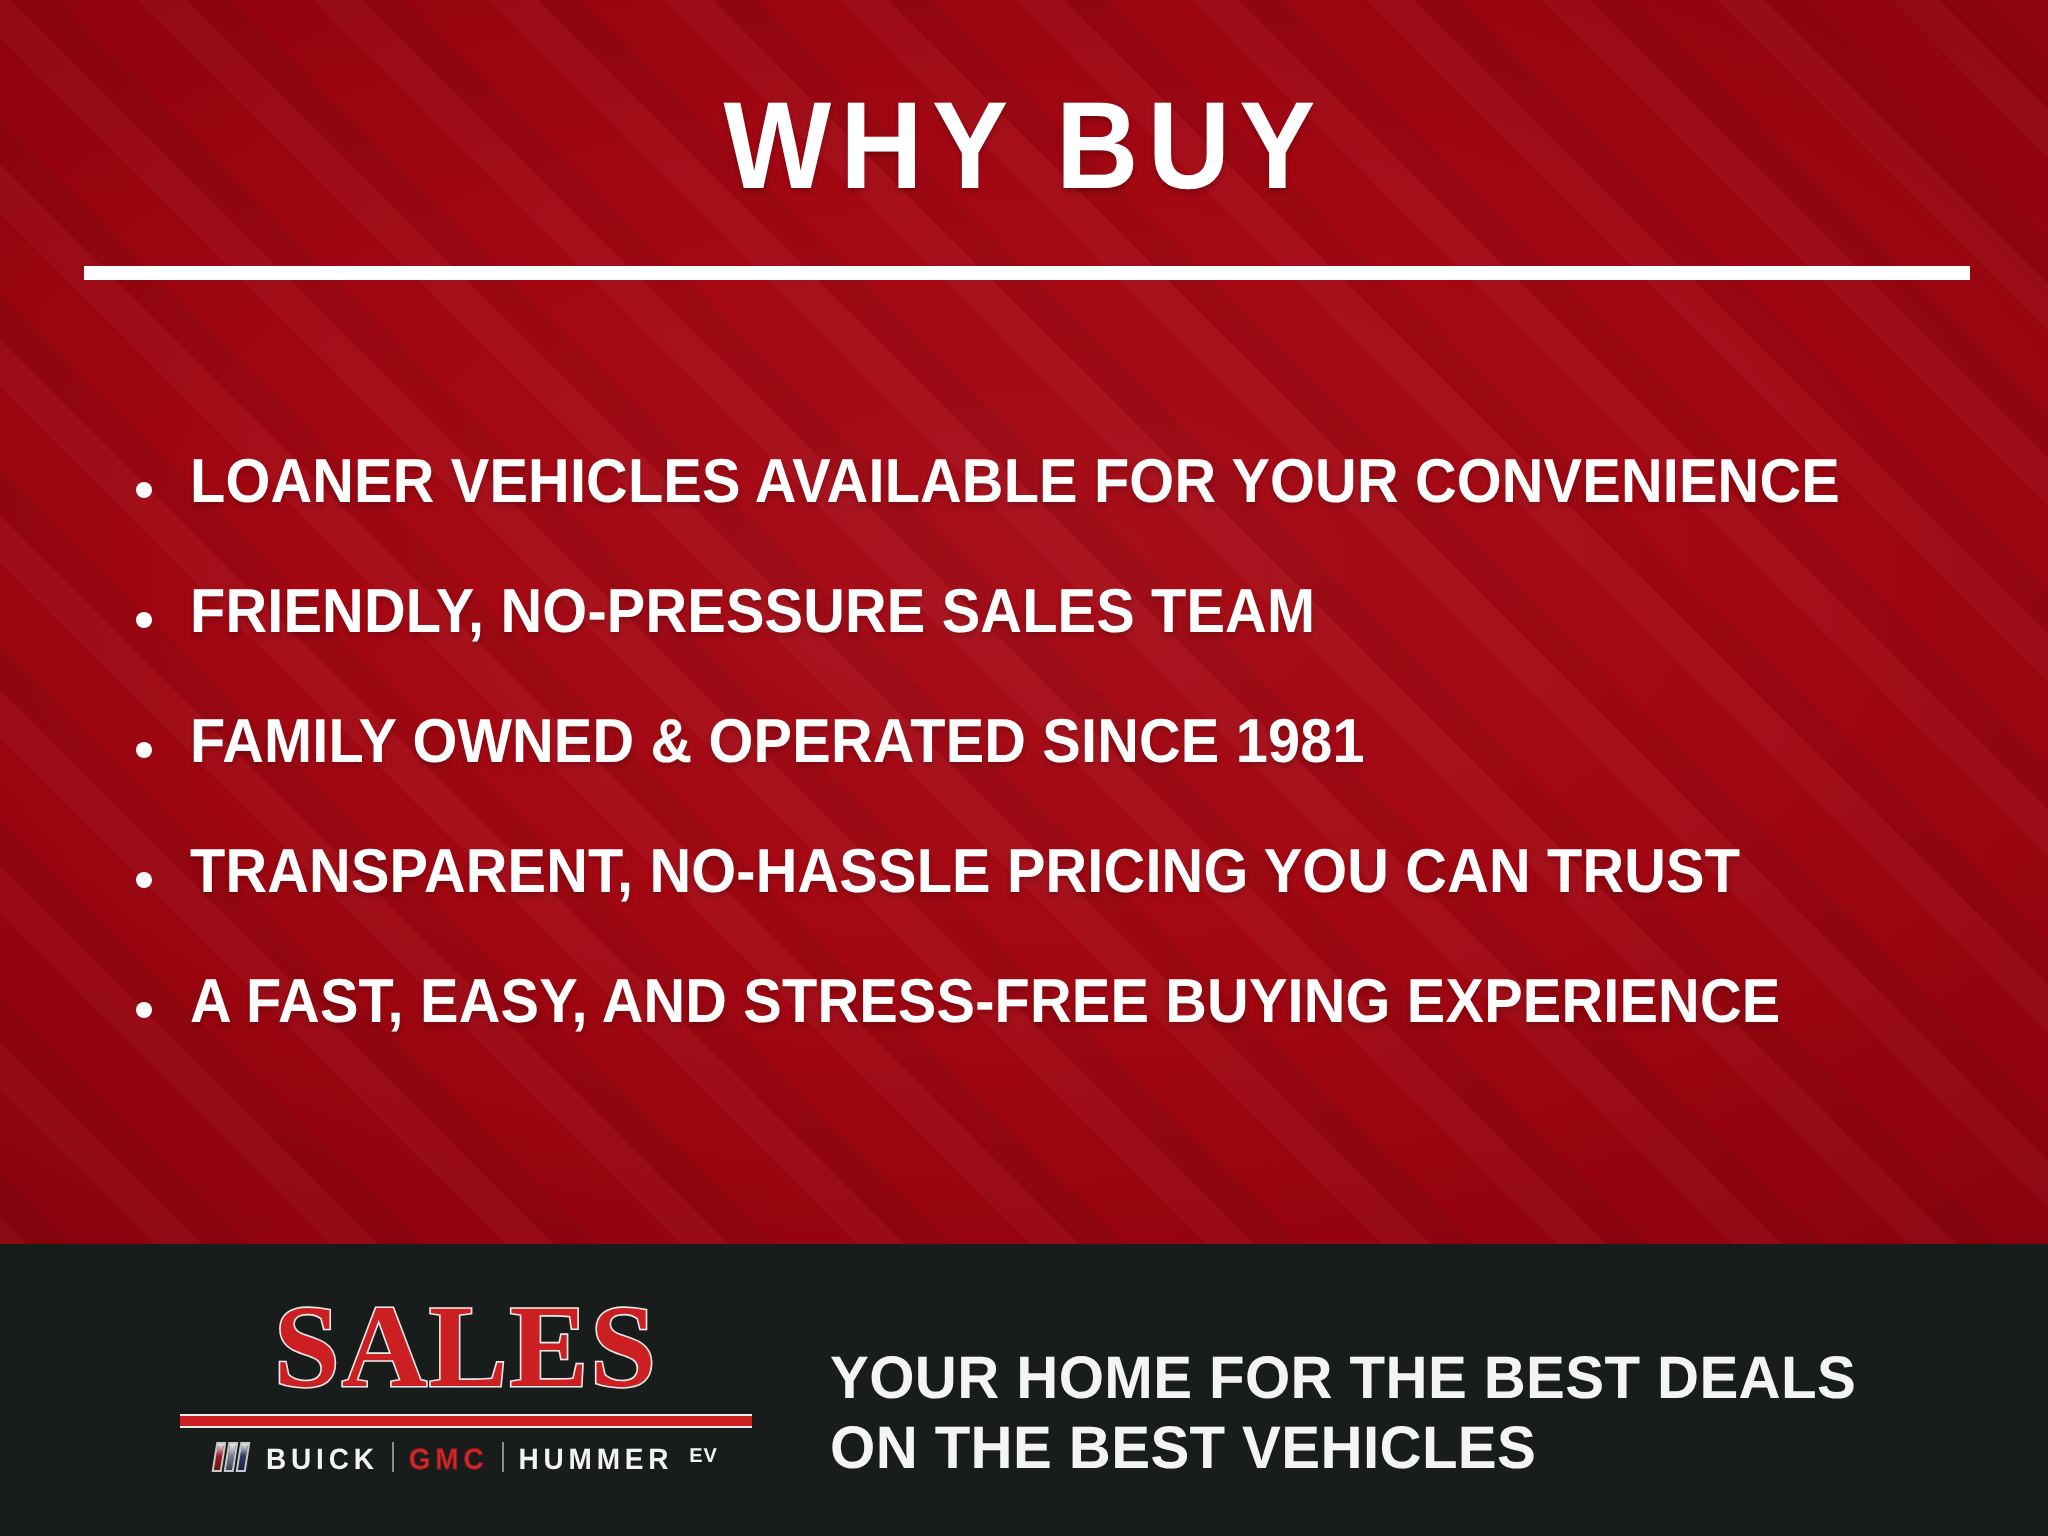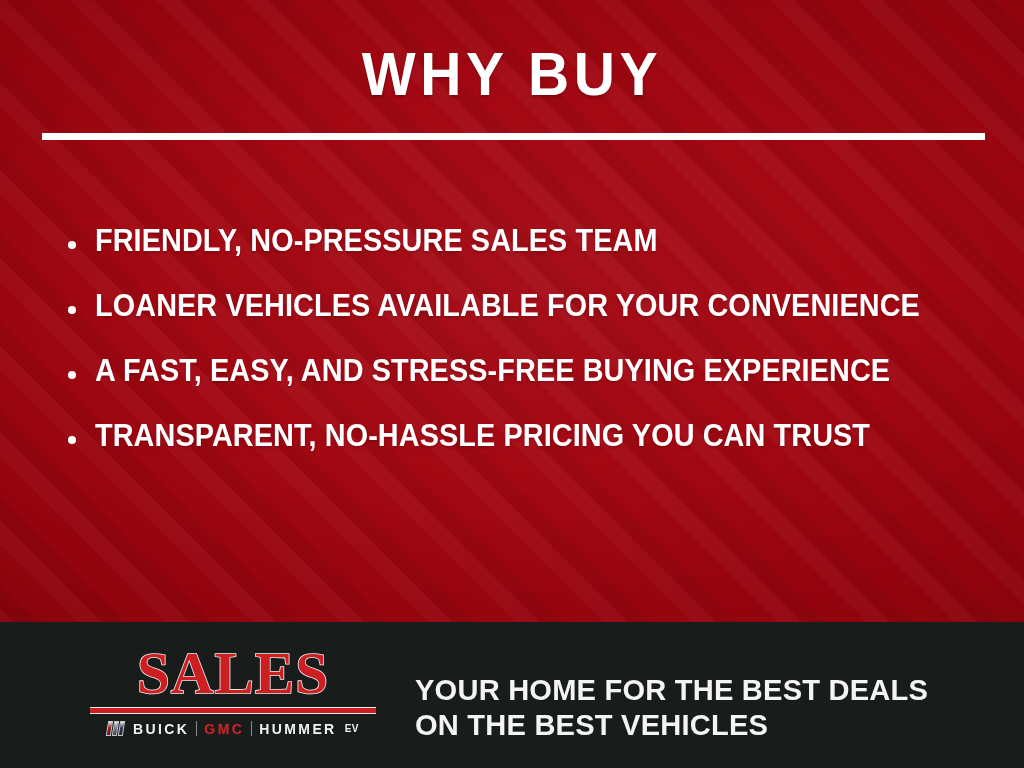--- a/index.html
+++ b/index.html
@@ -210,37 +210,41 @@
     <div class="vignette"></div>
   </div>
 
   <div class="title">WHY BUY</div>
   <div class="rule"></div>
 
   <div class="bullets">
 
     <div class="bullet-row">
       <span class="dot"></span>
+      <span class="bullet-text">LOANER VEHICLES AVAILABLE FOR YOUR CONVENIENCE</span>
+    </div>
+
+    <div class="bullet-row">
+      <span class="dot"></span>
       <span class="bullet-text">FRIENDLY, NO-PRESSURE SALES TEAM</span>
     </div>
 
     <div class="bullet-row">
       <span class="dot"></span>
-      <span class="bullet-text">LOANER VEHICLES AVAILABLE FOR YOUR CONVENIENCE</span>
-    </div>
-
+      <span class="bullet-text">FAMILY OWNED &amp; OPERATED SINCE 1981</span>
+    </div>
+
+    <div class="bullet-row">
+      <span class="dot"></span>
+      <span class="bullet-text">TRANSPARENT, NO-HASSLE PRICING YOU CAN TRUST</span>
+    </div>
 
     <div class="bullet-row">
       <span class="dot"></span>
       <span class="bullet-text">A FAST, EASY, AND STRESS-FREE BUYING EXPERIENCE</span>
-    </div>
-
-    <div class="bullet-row">
-      <span class="dot"></span>
-      <span class="bullet-text">TRANSPARENT, NO-HASSLE PRICING YOU CAN TRUST</span>
     </div>
 
   </div>
 
   <div class="footer">
 
     <div class="logo-block">
       <div class="logo-word">SALES</div>
       <div class="logo-underline"></div>
 

